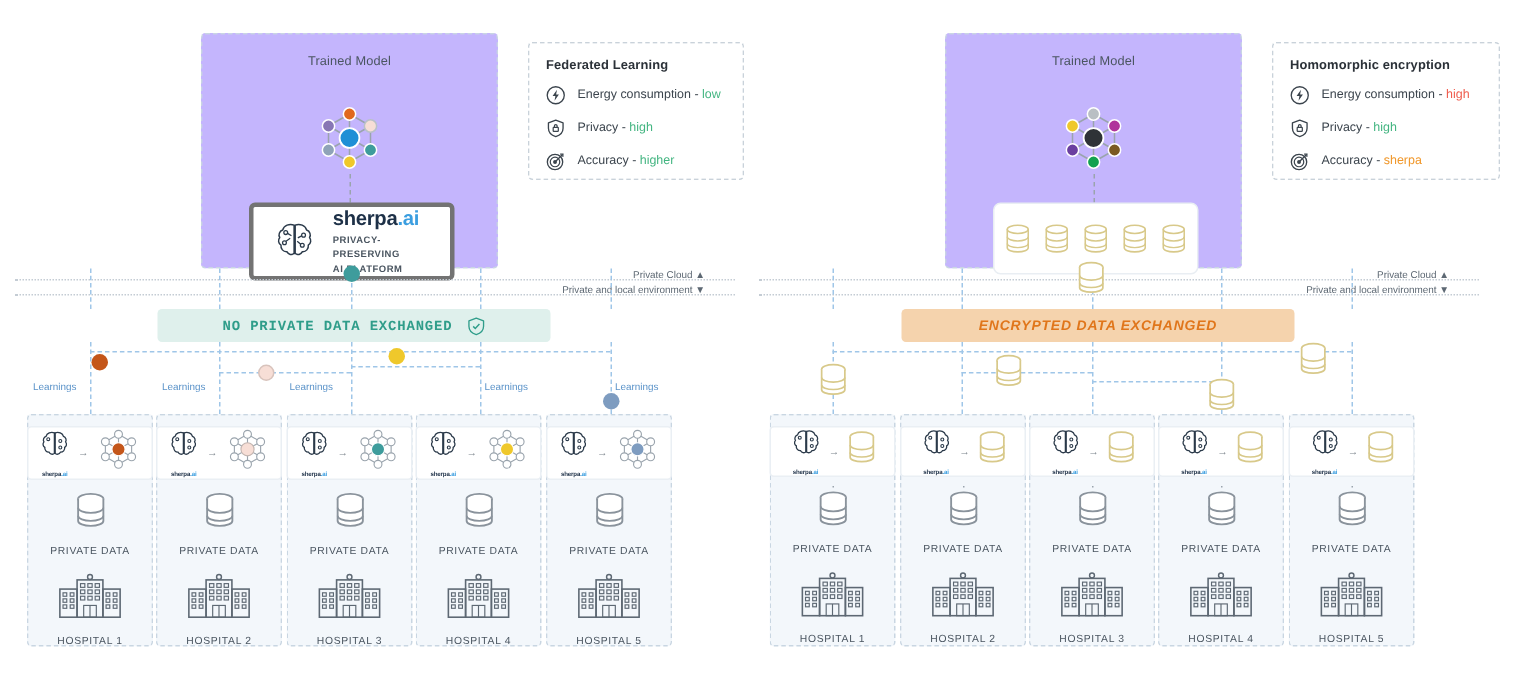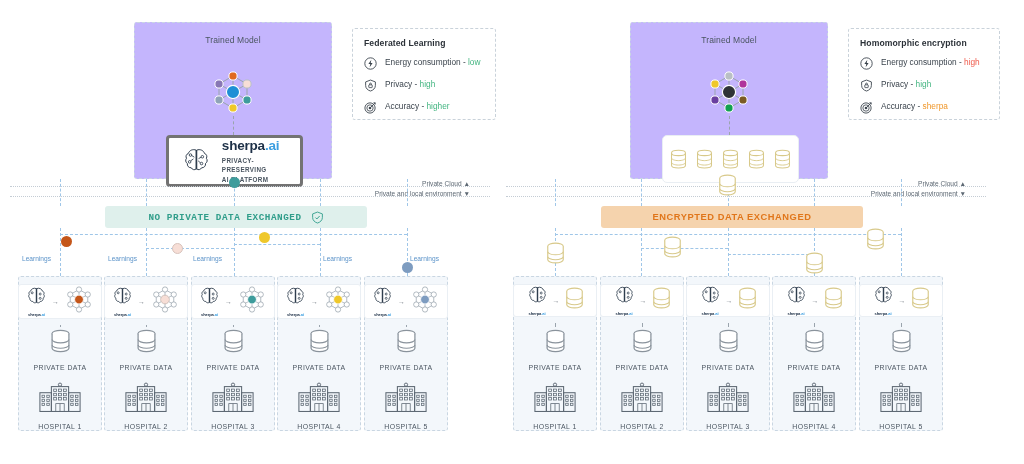--- a/index.html
+++ b/index.html
@@ -338,21 +338,21 @@
       </svg>
       <div class="legend-txt"><span>Accuracy - </span><span class="v-medium">sherpa</span></div>
     </div>
   </div>
 
   <div class="divider" style="left:506px;top:186px;width:480px;"></div>
   <div class="divider" style="left:506px;top:196px;width:480px;"></div>
   <div class="div-label" style="left:826px;top:180px;width:140px;">Private Cloud ▲</div>
   <div class="div-label" style="left:796px;top:190px;width:170px;">Private and local environment ▼</div>
 
-  <div class="banner banner-orange" style="left:601px;top:206px;width:262px;height:22px;">
+  <div class="banner banner-orange" style="left:601px;top:206px;width:262px;height:22px;font-style:italic;">
     <span>ENCRYPTED DATA EXCHANGED</span>
   </div>
 
   <div class="wire wv" style="left:555px;top:179px;height:27px;"></div>
   <div class="wire wv" style="left:641px;top:179px;height:27px;"></div>
   <div class="wire wv" style="left:728px;top:179px;height:27px;"></div>
   <div class="wire wv" style="left:814px;top:179px;height:27px;"></div>
   <div class="wire wv" style="left:901px;top:179px;height:27px;"></div>
   <div style="position:absolute;left:718px;top:174px;">
     <svg width="19" height="23" viewBox="0 0 18 22">

